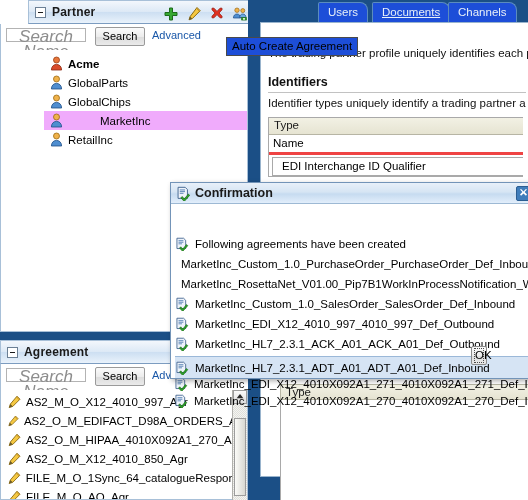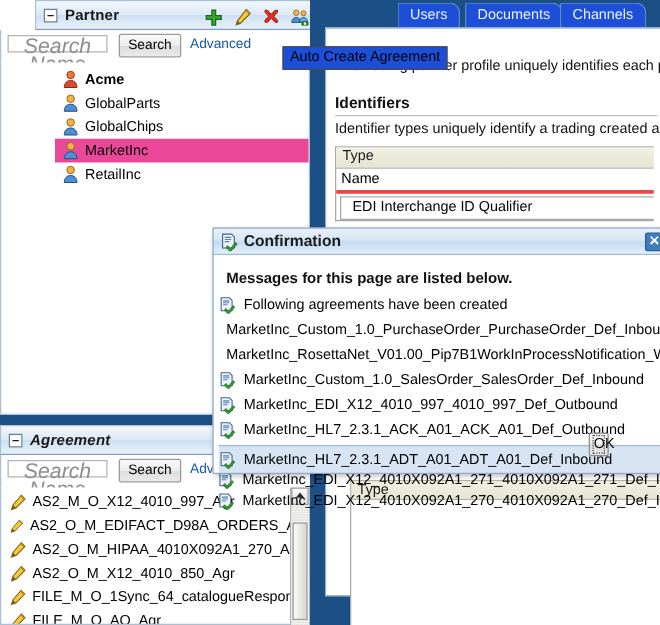--- a/index.html
+++ b/index.html
@@ -52,21 +52,21 @@
     background:linear-gradient(to bottom,#fbfbfb 0%,#ececec 50%,#dcdcdc 51%,#eaeaea 100%);
     border:1px solid #9a9a9a;border-radius:2px;font-size:11px;text-align:center;line-height:17px;color:#000;
   }
   .advlink{position:absolute;left:151px;top:5px;font-size:11px;color:#1957a8;}
 
   
   .list-body{
     background:#ffffff;border:1px solid #a8c0d8;border-top:none;box-sizing:border-box;overflow:hidden;position:relative;
   }
   .lrow{height:19px;display:flex;align-items:center;padding-left:6px;position:relative;}
-  .lrow.sel{background:#ec4899;}
+  .lrow.sel{background:#f0abfc;gap:32px;}
   .lrow .ltxt{margin-left:5px;font-size:11.5px;color:#000;white-space:nowrap;}
   .lrow.host .ltxt{font-weight:bold;}
 
   
   .right-pane{position:absolute;left:256px;top:0;width:272px;height:500px;background:#1b4f86;overflow:hidden;}
   .tabstrip{position:absolute;left:0;top:0;width:272px;height:22px;background:#1b4f86;}
   .tab{
     position:absolute;top:2px;height:20px;box-sizing:border-box;
     color:#e8f0f8;font-size:11.5px;padding:3px 9px 0 9px;white-space:nowrap;
     background:#1d4ed8;border:1px solid #5b8cbe;border-bottom:none;
@@ -250,21 +250,21 @@
         <svg width="13" height="15" viewBox="0 0 13 15">
           <circle cx="6.5" cy="4" r="3" fill="#f0b24a" stroke="#9c6a14" stroke-width=".8"></circle>
           <path d="M1.4 14c0-3.6 2.3-5.6 5.1-5.6S11.6 10.4 11.6 14z" fill="#4f8ed0" stroke="#1f4f86" stroke-width=".8"></path>
         </svg>
         <span class="ltxt">RetailInc</span>
       </div>
     </div>
 
     <div class="hsplit" style="top:332px;"></div>
 
-    <div class="panel-head" style="position:absolute;left:0;top:340px;width:248px;font-style:italic;">
+    <div class="panel-head" style="position:absolute;left:0;top:340px;width:248px;">
       <span class="twisty"></span>
       <span class="ptitle">Agreement</span>
     </div>
 
     <div class="search-row" style="position:absolute;left:0;top:364px;width:248px;">
       <span class="sinput">Search Name</span>
       <span class="sbtn">Search</span>
       <span class="advlink">Advanced</span>
     </div>
 
@@ -319,30 +319,30 @@
       </div>
 
     </div>
   </div>
 
   <div class="vsplit" style="left:248px;"></div>
 
   <div class="right-pane">
     <div class="tabstrip">
       <span class="tab" style="left:62px;">Users</span>
-      <span class="tab" style="left:116px;">Documents</span>
+      <span class="tab" style="left:116px;text-decoration:underline;">Documents</span>
       <span class="tab" style="left:192px;">Channels</span>
     </div>
 
     <div class="tabpanel">
       <div class="tp-inner">
         <div class="tp-desc">The trading partner profile uniquely identifies each p</div>
         <div class="sec-h">Identifiers</div>
         <div class="sec-rule"></div>
-        <div class="sec-desc">Identifier types uniquely identify a trading created a</div>
+        <div class="sec-desc">Identifier types uniquely identify a trading partner a</div>
         <div class="tbl">
           <div class="th">Type</div>
           <div class="td">Name</div>
           <div class="inner-box">
             <div class="td2">EDI Interchange ID Qualifier</div>
           </div>
         </div>
       </div>
     </div>
   </div>
@@ -390,21 +390,20 @@
       </span>
       <span class="dtxt">Confirmation</span>
       <span class="dlg-close">
         <svg width="13" height="13" viewBox="0 0 13 13">
           <path d="M3 2.6l1.1-.6 2.4 2.4 2.4-2.4 1.1.6-2.4 2.4 2.4 2.4-1.1 1.4-2.4-2.4-2.4 2.4-1.1-1.4 2.4-2.4z" fill="#ffffff"></path>
         </svg>
       </span>
     </div>
 
     <div class="dlg-body">
-      <div class="dlg-msg">Messages for this page are listed below.</div>
 
       <div class="mrow" style="top:29px;">
         <svg width="14" height="14" viewBox="0 0 16 16">
           <path d="M2.2 1.4h7.6l2.4 2.4v9.4H2.2z" fill="#eef3fa" stroke="#41648f" stroke-width="1"></path>
           <path d="M4 4.2h5.6M4 6h5.6M4 7.8h4" stroke="#5480b3" stroke-width="1"></path>
           <path d="M6.6 11.2l2.2 2.6 4.4-5.2 1.4 1.3-5.8 6.6-3.6-3.9z" fill="#2fa62a" stroke="#176012" stroke-width=".7"></path>
         </svg>
         <span class="mtxt">Following agreements have been created</span>
       </div>
 

